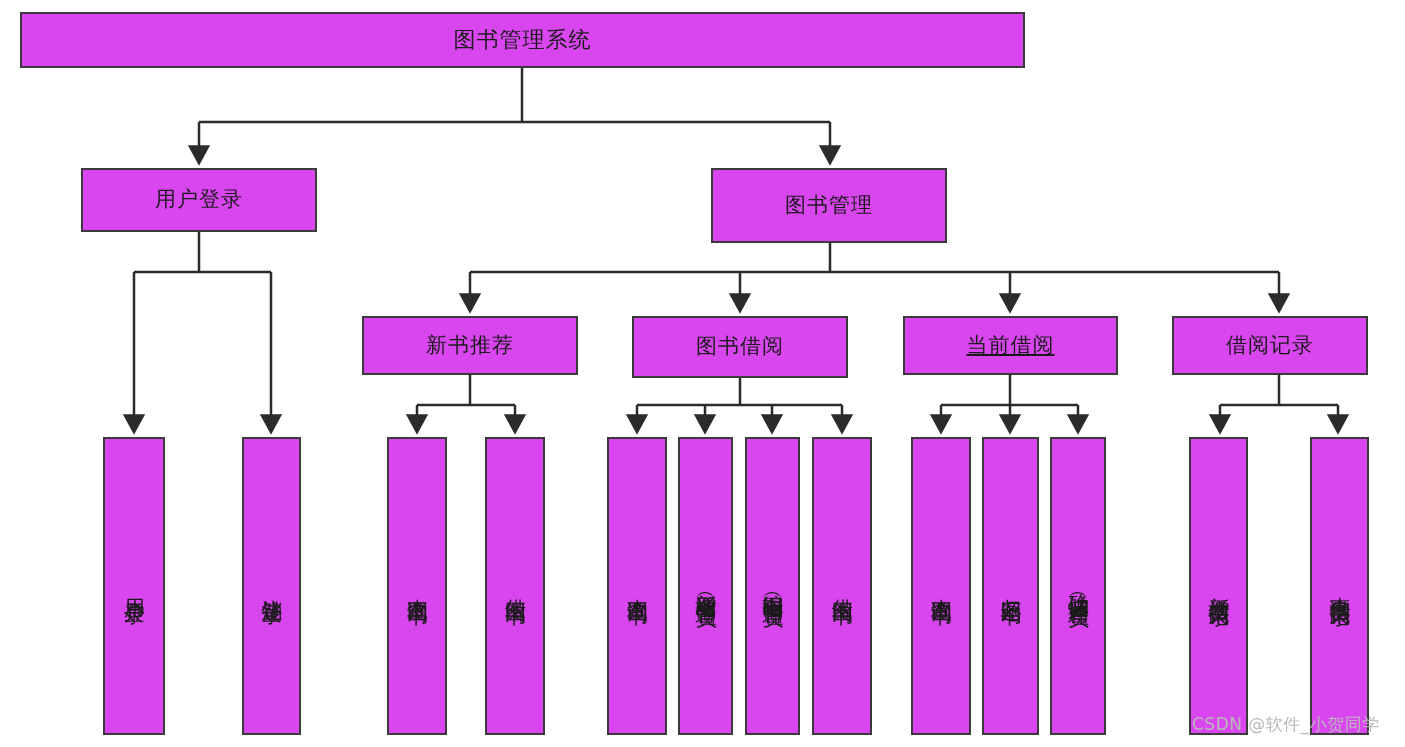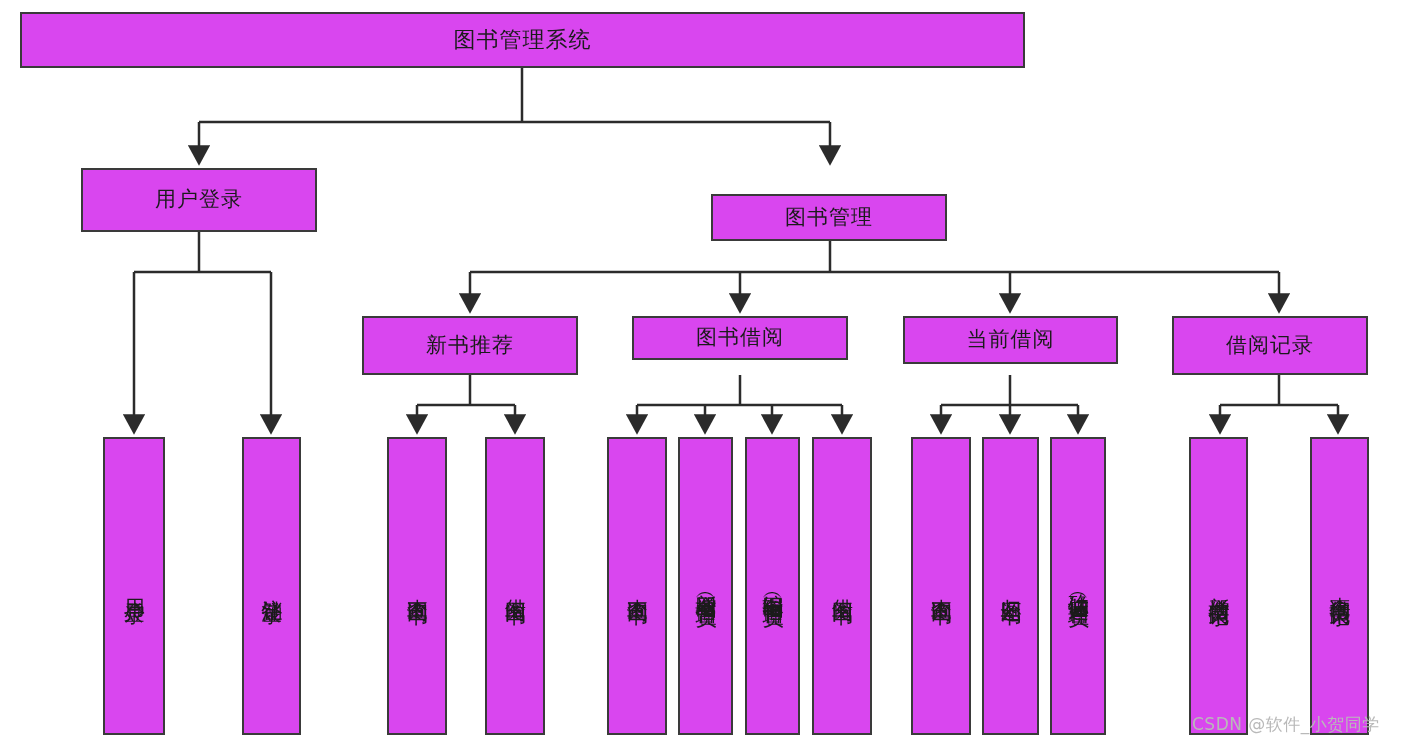--- a/index.html
+++ b/index.html
@@ -129,31 +129,31 @@
     </g>
   </svg>
 
   <div class="node horiz root" style="left:20px; top:12px; width:1005px; height:56px;">
     <span class="node-label">图书管理系统</span>
   </div>
 
   <div class="node horiz" style="left:81px; top:168px; width:236px; height:64px;">
     <span class="node-label">用户登录</span>
   </div>
-  <div class="node horiz" style="left:711px; top:168px; width:236px; height:47px;margin-top:26px;">
+  <div class="node horiz" style="left:711px; top:168px; width:236px; height:75px;">
     <span class="node-label">图书管理</span>
   </div>
 
   <div class="node horiz" style="left:362px; top:316px; width:216px; height:59px;">
     <span class="node-label">新书推荐</span>
   </div>
-  <div class="node horiz" style="left:632px; top:316px; width:216px; height:44px;">
+  <div class="node horiz" style="left:632px; top:316px; width:216px; height:62px;">
     <span class="node-label">图书借阅</span>
   </div>
-  <div class="node horiz" style="left:903px; top:316px; width:215px; height:48px;">
+  <div class="node horiz" style="left:903px; top:316px; width:215px; height:59px;text-decoration:underline;">
     <span class="node-label">当前借阅</span>
   </div>
   <div class="node horiz" style="left:1172px; top:316px; width:196px; height:59px;">
     <span class="node-label">借阅记录</span>
   </div>
 
   <div class="node vert" style="left:103px; top:437px; width:62px; height:298px;">
     <span class="node-label">用户登录</span>
   </div>
   <div class="node vert" style="left:242px; top:437px; width:59px; height:298px;">

